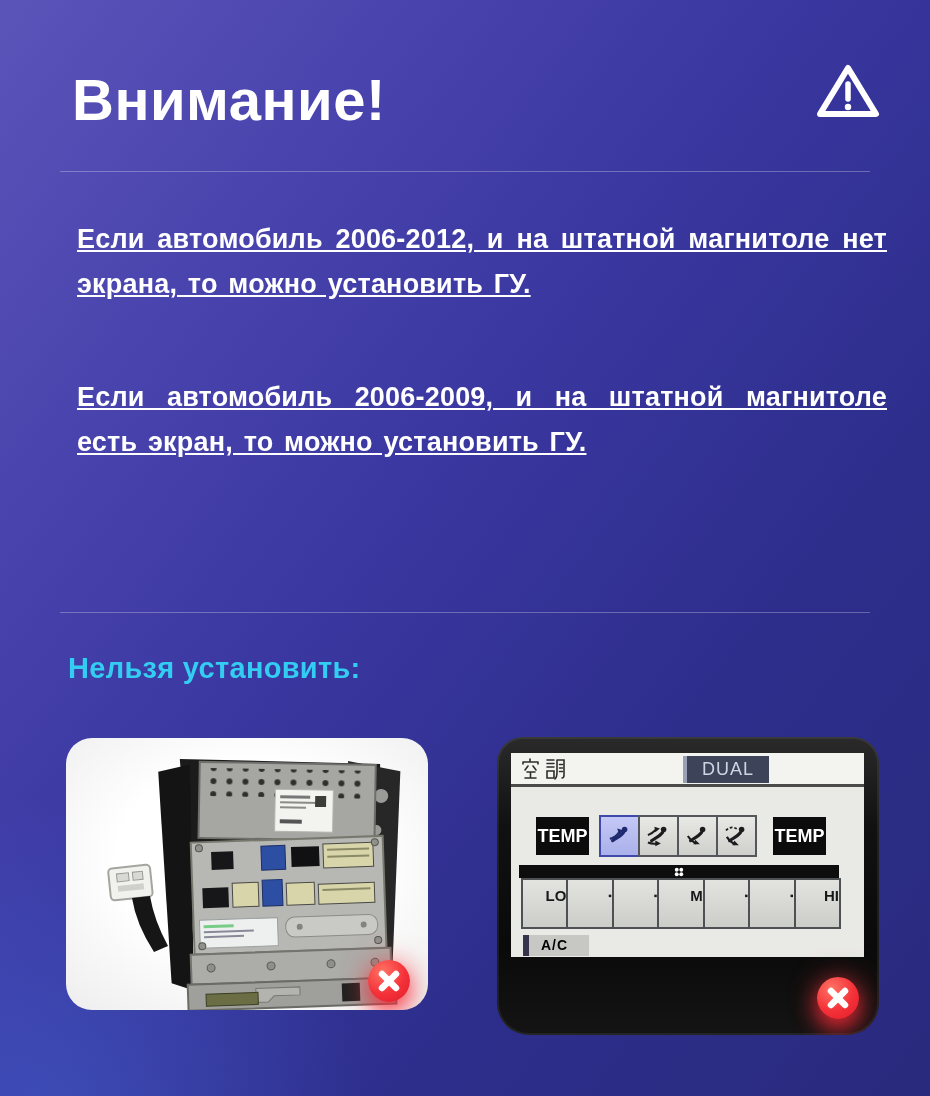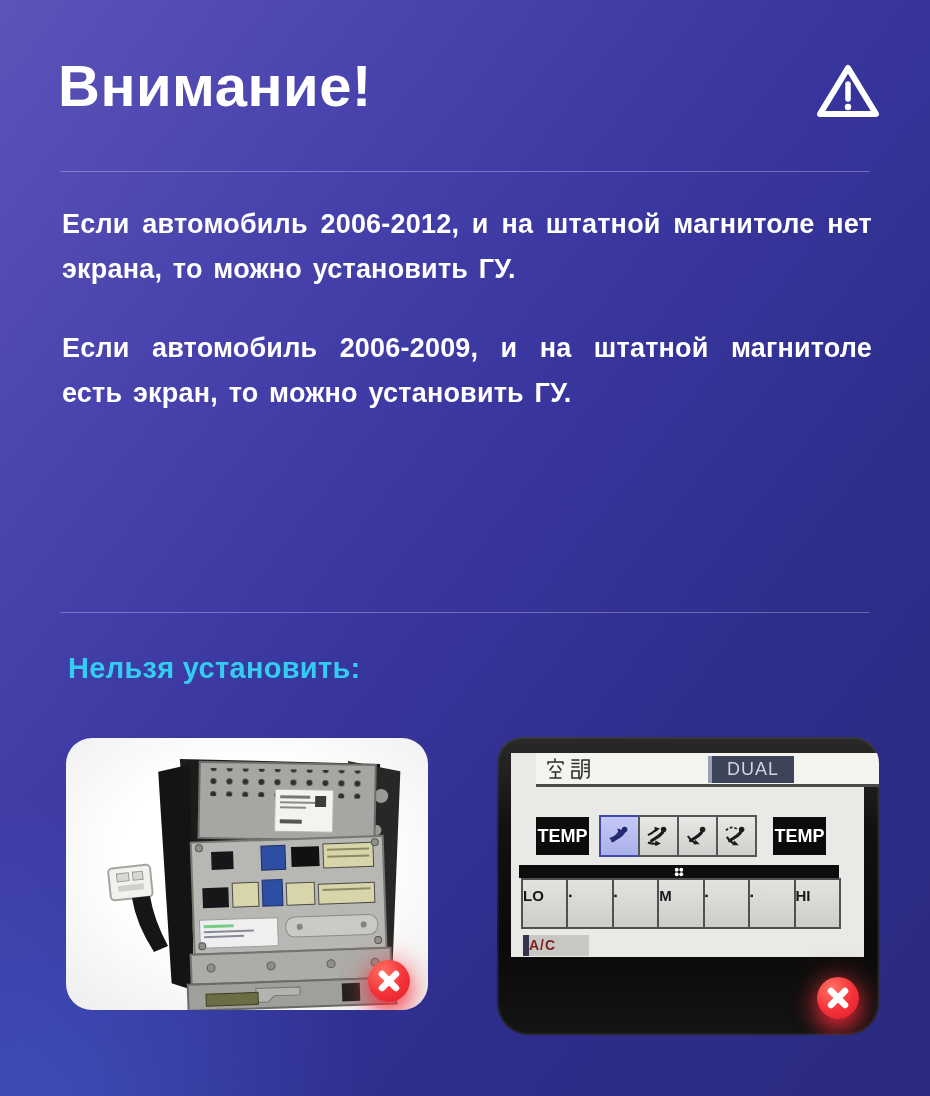--- a/index.html
+++ b/index.html
@@ -4,34 +4,34 @@
 <style>
   html,body{margin:0;padding:0;background:#1d1e55;}
   .page{
     position:relative;width:930px;height:1096px;overflow:hidden;
     font-family:"Liberation Sans",sans-serif;
     background:
       radial-gradient(55% 45% at 4% 102%, rgba(72,115,228,0.38) 0%, rgba(72,115,228,0) 65%),
       linear-gradient(128deg,#5b54b9 0%,#4a44ae 22%,#3a37a0 45%,#2d2e8c 70%,#292a7d 100%);
   }
   .title{
-    position:absolute;left:58px;top:52px;margin:0;
+    position:absolute;left:58px;top:52px;margin:14px;
     font-size:58px;font-weight:bold;color:#ffffff;letter-spacing:0.5px;
   }
   .warn-icon{position:absolute;right:48px;top:62px;width:68px;height:60px;}
   .divider{position:absolute;left:60px;width:810px;height:1px;background:rgba(255,255,255,0.28);}
   .d1{top:171px}
   .d2{top:612px}
   .note{
-    position:absolute;left:60px;width:810px;margin:2px;
+    position:absolute;left:60px;width:810px;margin:17px;
     font-size:27px;line-height:45px;font-weight:bold;color:#ffffff;
-    text-align:justify;word-spacing:3px;letter-spacing:0.2px;
+    text-align:justify;word-spacing:3px;letter-spacing:0.2px;text-decoration:underline;
   }
   .n1{top:200px}
-  .n2{top:324px}
+  .n2{top:358px}
   .n3{top:475px;color:#33cdf2;}
   .section-heading{
     position:absolute;left:60px;top:644px;margin:8px;
     font-size:29px;font-weight:bold;color:#33cdf2;letter-spacing:0.3px;
   }
   
   .photo-card{
     position:absolute;left:66px;top:738px;width:362px;height:272px;
     border-radius:26px;overflow:hidden;
     background:radial-gradient(80% 80% at 50% 45%,#ffffff 45%,#ebebeb 100%);
@@ -42,21 +42,21 @@
     border-radius:26px 26px 32px 32px;overflow:hidden;
     background:linear-gradient(180deg,#2a2a2a 0%,#111 30%,#0a0a0a 70%,#141414 100%);
     box-shadow:inset 0 0 0 2px rgba(255,255,255,0.07);
   }
   .screen{
     position:absolute;left:14px;top:16px;width:353px;height:204px;
     background:#e9e9e5;
   }
   .strip{
     position:absolute;left:0;top:0;width:100%;height:34px;
-    background:#f3f3f0;border-bottom:3px solid #4b4b49;box-sizing:border-box;margin-left:25px;
+    background:#f3f3f0;border-bottom:3px solid #4b4b49;box-sizing:border-box;
   }
   .kanji{position:absolute;left:10px;top:5px;width:44px;height:23px;color:#2e2e2c;}
   .dual{
     position:absolute;left:172px;top:3px;width:86px;height:27px;
     background:#3d4358;border-left:4px solid #99a1b4;box-sizing:border-box;
     color:#cdd5e2;font-size:18px;line-height:27px;text-align:center;letter-spacing:1px;
   }
   .temp{
     position:absolute;top:64px;width:53px;height:38px;background:#0c0c0c;
     color:#fff;font-weight:bold;font-size:18px;line-height:38px;text-align:center;
@@ -74,27 +74,27 @@
     border-color:#3f49ac;color:#1d2a6e;
   }
   .fanbar{
     position:absolute;left:8px;top:112px;width:320px;height:13px;background:#0d0d0d;
     display:flex;align-items:center;justify-content:center;
   }
   .fanrow{position:absolute;left:10px;top:125px;width:318px;display:flex;}
   .fcell{
     flex:1;height:51px;box-sizing:border-box;margin-right:-2px;
     background:linear-gradient(180deg,#e3e3df,#ccccc8);border:2px solid #4e5154;
-    color:#17181a;font-size:15px;font-weight:bold;line-height:32px;text-align:left;
+    color:#17181a;font-size:15px;font-weight:bold;line-height:32px;text-align:right;padding-left:13px;
   }
   .fcell.dot{font-size:10px;}
   .ac{
     position:absolute;left:12px;top:182px;width:66px;height:21px;
     background:#c7c7c4;border-left:6px solid #34344c;box-sizing:border-box;
-    color:#7f1d1d;font-size:14px;font-weight:bold;line-height:21px;padding-left:0;letter-spacing:1px;
+    color:#000000;font-size:14px;font-weight:bold;line-height:21px;padding-left:12px;letter-spacing:1px;
   }
   .xbadge{
     position:absolute;width:42px;height:42px;border-radius:50%;
     background:radial-gradient(circle at 35% 28%,#ff7364 0%,#f43038 55%,#e01f2c 100%);
     box-shadow:0 10px 22px rgba(250,40,55,0.85),0 0 30px rgba(255,70,70,0.45);
     display:flex;align-items:center;justify-content:center;
   }
   .photo-card .xbadge{right:18px;bottom:8px;}
   .device .xbadge{right:20px;bottom:16px;}
 </style>

